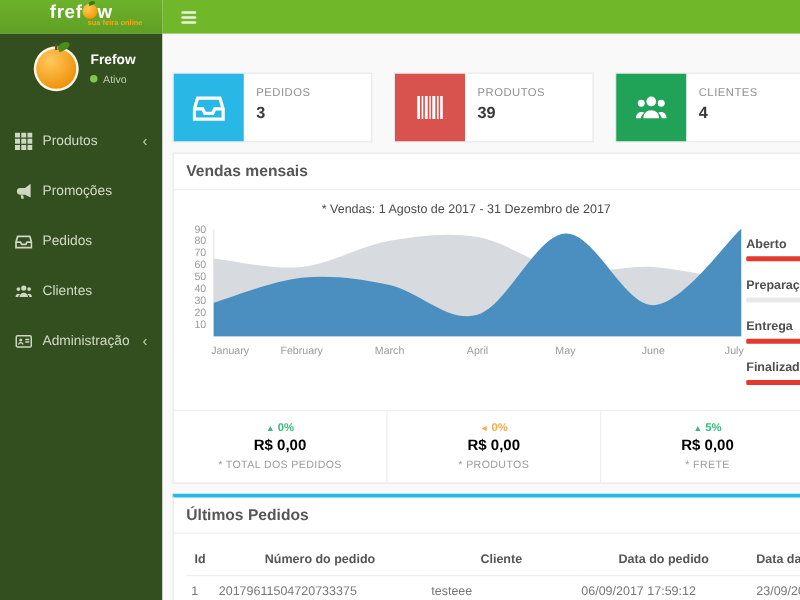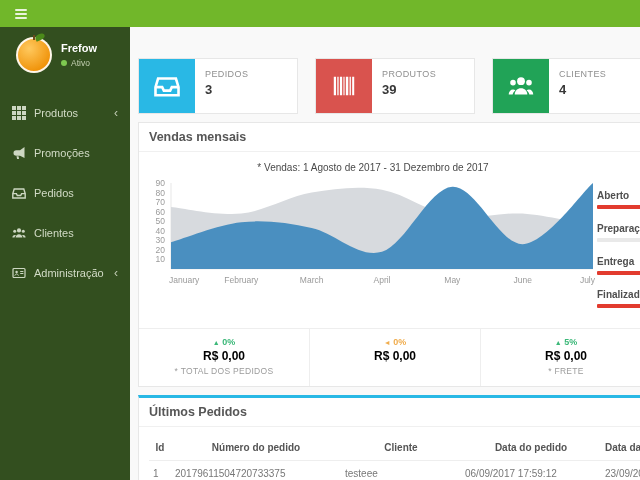--- a/index.html
+++ b/index.html
@@ -16,21 +16,21 @@
   .brand-o::after { content:""; position:absolute; top:-2px; left:5px; width:5px; height:3px;
              background:#3d7a12; border-radius:50% 50% 50% 0; transform:rotate(-20deg); }
   .brand-sub { font-size:6px; color:#f5a61f; text-align:right; padding-right:16px; margin-top:0px; font-weight:bold; }
   .topbar-main { flex:1; background:#71b72a; display:flex; align-items:center; }
   .hamburger { margin-left:8px; width:26px; height:20px; display:flex; flex-direction:column;
                justify-content:center; gap:2px; align-items:center; cursor:pointer; }
   .hamburger span { display:block; width:12px; height:2px; background:#eaf4dd; border-radius:1px; }
 
   
   .sidebar { position:absolute; top:27px; left:0; width:130px; height:453px; background:#334f1f; }
-  .user-panel { display:flex; align-items:center; padding:10px 10px 12px 16px; }
+  .user-panel { display:flex; align-items:center; padding:10px 10px 12px 16px;justify-content:center; }
   .avatar { width:36px; height:36px; border-radius:50%; border:2px solid rgba(255,255,255,.9);
             background:radial-gradient(circle at 35% 30%, #ffc95e, #f0930a 75%); position:relative; flex:0 0 auto; }
   .avatar::before { content:""; position:absolute; top:-4px; left:15px; width:2px; height:5px; background:#6b4a1d; }
   .avatar::after { content:""; position:absolute; top:-5px; left:17px; width:10px; height:6px;
             background:#4c8a1a; border-radius:60% 60% 60% 0; transform:rotate(-25deg); }
   .user-info { margin-left:9px; }
   .user-name { color:#fff; font-size:11px; font-weight:bold; }
   .user-status { margin-top:4px; font-size:8.5px; color:#c4d0b2; display:flex; align-items:center; cursor:pointer; }
   .status-dot { width:6px; height:6px; border-radius:50%; background:#7ec850; margin-right:4px; display:inline-block; }
   .menu { list-style:none; margin-top:8px; }
@@ -76,20 +76,24 @@
   table { border-collapse:collapse; width:100%; table-layout:fixed; }
   th { text-align:center; font-size:10px; color:#555; padding:7px 4px; border-bottom:1px solid #eee; white-space:nowrap; overflow:hidden; }
   td { font-size:10px; color:#777; padding:7px 4px; border-bottom:1px solid #f2f2f2; white-space:nowrap; overflow:hidden; }
   tr:last-child td { border-bottom:1px solid #f2f2f2; }
   col.c-id { width:22px; } col.c-num { width:170px; } col.c-cli { width:120px; } col.c-dat { width:140px; } col.c-upd { width:auto; }
 </style>
 </head>
 <body>
 
 <div class="topbar">
+  <div class="brand">
+    <div class="brand-text">fref<span class="brand-o"></span>w</div>
+    <div class="brand-sub">sua feira online</div>
+  </div>
   <div class="topbar-main">
     <div class="hamburger">
         <span></span>
         <span></span>
         <span></span>
       </div>
   </div>
 </div>
 
 <div class="sidebar">
@@ -254,20 +258,21 @@
     </div>
     <div class="panel-footer">
       <div class="stat-col">
         <div class="stat-delta" style="color: rgb(60, 184, 121);"><span class="stat-arrow">▲</span> <span>0%</span></div>
         <div class="stat-value">R$ 0,00</div>
         <div class="stat-label">* TOTAL DOS PEDIDOS</div>
       </div>
       <div class="stat-col">
         <div class="stat-delta" style="color: rgb(240, 173, 78);"><span class="stat-arrow">◄</span> <span>0%</span></div>
         <div class="stat-value">R$ 0,00</div>
+        <div class="stat-label">* PRODUTOS</div>
       </div>
       <div class="stat-col">
         <div class="stat-delta" style="color: rgb(60, 184, 121);"><span class="stat-arrow">▲</span> <span>5%</span></div>
         <div class="stat-value">R$ 0,00</div>
         <div class="stat-label">* FRETE</div>
       </div>
     </div>
   </div>
 
   <div class="panel orders-panel" style="border-top-color: rgb(41, 184, 229);">

